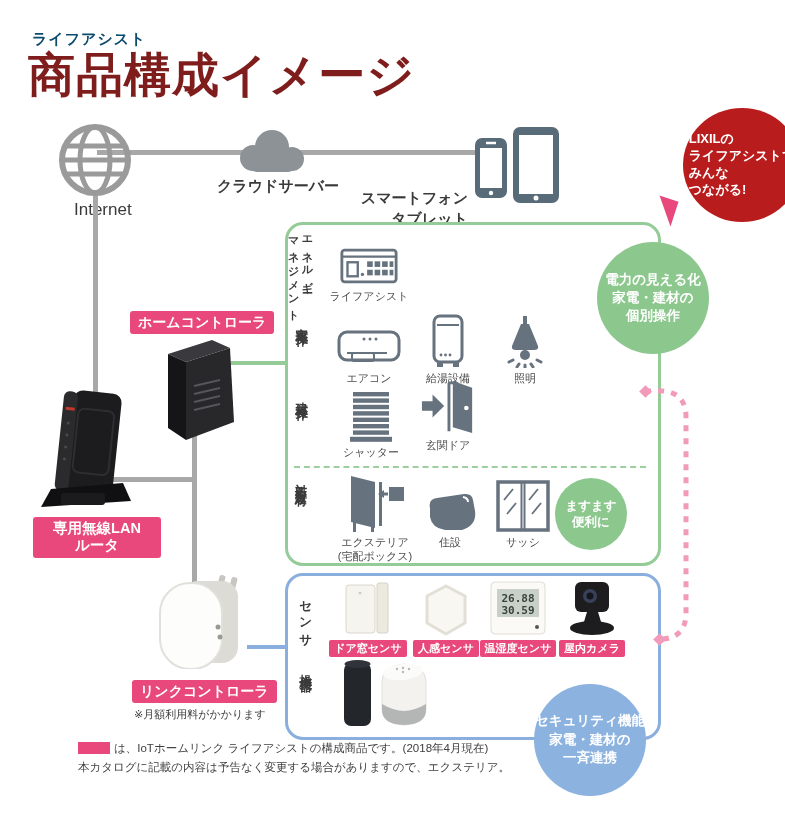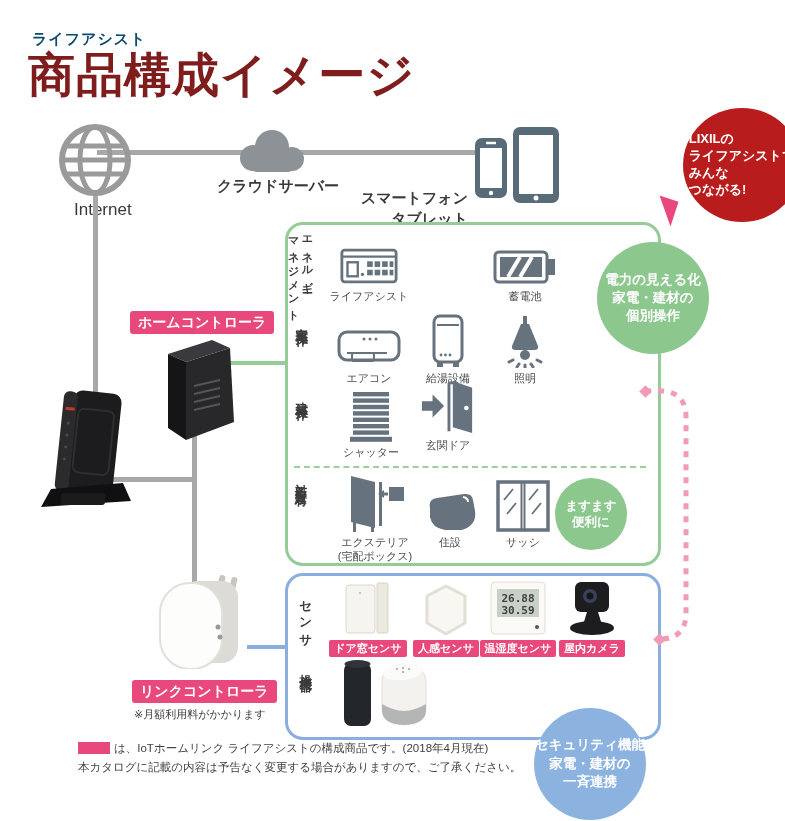--- a/index.html
+++ b/index.html
@@ -26,21 +26,21 @@
   
   .greenbox{left:285px;top:222px;width:370px;height:338px;border:3px solid #95cb96;border-radius:18px;z-index:2;background:#fff;}
   .bluebox{left:285px;top:573px;width:370px;height:161px;border:3px solid #8aaedd;border-radius:18px;z-index:2;background:#fff;}
   .dashsep{left:294px;top:466px;width:352px;height:0;border-top:2px dashed #9ccf9d;z-index:3;}
 
   
   .circle{border-radius:50%;color:#fff;font-weight:bold;display:flex;align-items:center;justify-content:center;
           text-align:center;z-index:6;}
   .c-power{left:597px;top:242px;width:112px;height:112px;background:#8cc88e;font-size:13.5px;line-height:1.35;}
   .c-conv{left:555px;top:478px;width:72px;height:72px;background:#8cc88e;font-size:12.5px;line-height:1.3;}
-  .c-sec{left:534px;top:708px;width:112px;height:112px;background:#8cb3e0;font-size:13.5px;line-height:1.4;}
+  .c-sec{left:534px;top:684px;width:112px;height:112px;background:#8cb3e0;font-size:13.5px;line-height:1.4;}
   .greenstem{left:650px;top:350px;width:5px;height:210px;background:#95cb96;z-index:1;border-radius:3px;}
 
   
   .cat{writing-mode:vertical-rl;font-weight:600;color:#3b3b3b;letter-spacing:2px;z-index:3;white-space:pre-line;line-height:1.25;}
 
   
   .item{display:flex;flex-direction:column;align-items:center;z-index:3;}
   .iconarea{display:flex;align-items:flex-end;justify-content:center;}
   .ilabel{font-size:11px;color:#4a4a4a;margin-top:4px;text-align:center;line-height:1.25;}
   .plabel{background:#e8487c;color:#fff;font-weight:bold;font-size:11px;padding:1px 5px;border-radius:2px;margin-top:4px;}
@@ -141,20 +141,22 @@
         <circle cx="31" cy="40" r="1.5" fill="#4a4a4e"></circle>
           <circle cx="31" cy="52" r="1.5" fill="#4a4a4e"></circle>
         <circle cx="31" cy="64" r="1.5" fill="#4a4a4e"></circle>
           <circle cx="31" cy="76" r="1.5" fill="#4a4a4e"></circle>
         <rect x="40" y="24" width="36" height="64" rx="6" fill="none" stroke="#2e2e31" stroke-width="2"></rect>
       </g>
       <polygon points="16,104 88,98 96,116 6,122" fill="#101012"></polygon>
       <rect x="26" y="108" width="44" height="12" rx="3" fill="#1b1b1d"></rect>
     </svg>
   </div>
+  <div class="abs badge pre" style="left:33px;top:517px;width:112px;font-size:14.5px;">専用無線LAN
+ルータ</div>
 
   <div class="abs" style="left:148px;top:573px;z-index:3;">
     <svg width="110" height="96" viewBox="0 0 110 96">
       <rect x="70" y="2" width="6" height="16" rx="2" fill="#c7c6c0" transform="rotate(14 73 10)"></rect>
       <rect x="82" y="4" width="6" height="16" rx="2" fill="#c7c6c0" transform="rotate(14 85 12)"></rect>
       <rect x="34" y="8" width="56" height="82" rx="16" fill="#dcdbd6"></rect>
       <rect x="12" y="10" width="62" height="86" rx="30" fill="#fdfdfb" stroke="#e2e0da" stroke-width="2"></rect>
       <circle cx="70" cy="54" r="2.5" fill="#9a9a94"></circle>
         <circle cx="72" cy="64" r="2.5" fill="#9a9a94"></circle>
     </svg>
@@ -185,32 +187,20 @@
             <rect x="53" y="16" width="4" height="6"></rect>
           <rect x="29" y="25" width="6" height="6"></rect>
             <rect x="37" y="25" width="6" height="6"></rect>
             <rect x="45" y="25" width="6" height="6"></rect>
             <rect x="53" y="25" width="4" height="6"></rect>
         </g>
       </svg>
     </div>
     <div class="ilabel">ライフアシスト</div>
   </div>
-  <div class="abs item" style="left:481px;top:240px;width:88px;">
-    <div class="iconarea" style="height:46px;">
-      <svg width="64" height="38" viewBox="0 0 64 38">
-        <rect x="2" y="4" width="52" height="30" rx="4" fill="none" stroke="#66727e" stroke-width="3"></rect>
-        <rect x="55" y="11" width="7" height="16" fill="#66727e"></rect>
-        <rect x="7" y="9" width="42" height="20" fill="#66727e"></rect>
-        <line x1="15" y1="29" x2="27" y2="9" stroke="#fff" stroke-width="4"></line>
-        <line x1="27" y1="29" x2="39" y2="9" stroke="#fff" stroke-width="4"></line>
-      </svg>
-    </div>
-    <div class="ilabel">蓄電池</div>
-  </div>
 
   <div class="abs item" style="left:325px;top:322px;width:88px;">
     <div class="iconarea" style="height:46px;">
       <svg width="64" height="40" viewBox="0 0 64 40">
         <rect x="2" y="4" width="60" height="28" rx="8" fill="none" stroke="#66727e" stroke-width="3"></rect>
         <circle cx="27" cy="11" r="1.5" fill="#66727e"></circle>
           <circle cx="33" cy="11" r="1.5" fill="#66727e"></circle>
           <circle cx="39" cy="11" r="1.5" fill="#66727e"></circle>
         <line x1="10" y1="25" x2="50" y2="25" stroke="#66727e" stroke-width="2"></line>
         <rect x="15" y="25" width="22" height="8" rx="2" fill="none" stroke="#66727e" stroke-width="2"></rect>
@@ -396,15 +386,15 @@
         <circle cx="61" cy="14" r="1.2" fill="#b9b9b4"></circle>
       <path d="M40,46 V52 Q40,66 62,67 Q84,66 84,52 V46 Q72,53 62,53 Q52,53 40,46 Z" fill="#b3b6b4"></path>
     </svg>
   </div>
   <div class="abs ilabel pre" style="left:443px;top:692px;width:110px;text-align:left;font-size:11.5px;">スマートスピーカー
 (音声操作)</div>
 
   <div class="abs footer" style="left:30px;top:740px;">
     <span class="swatch"></span><span>は、IoTホームリンク ライフアシストの構成商品です。(2018年4月現在)</span>
   </div>
-  <div class="abs footer" style="left:30px;top:759px;">本カタログに記載の内容は予告なく変更する場合がありますので、ご了承ください。</div>
+  <div class="abs footer" style="left:30px;top:759px;">本カタログに記載の内容は予告なく変更する場合がありますので、エクステリア。</div>
 
 </div>
 
 </body></html>

